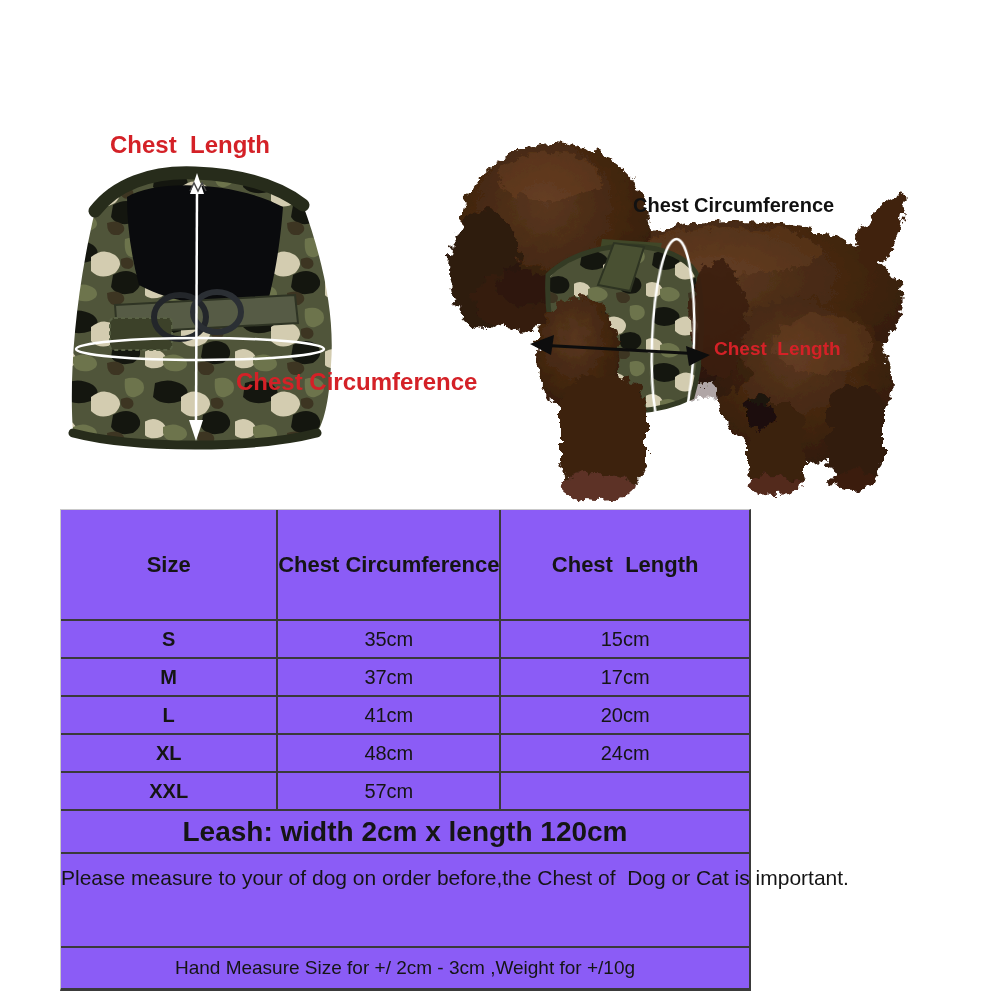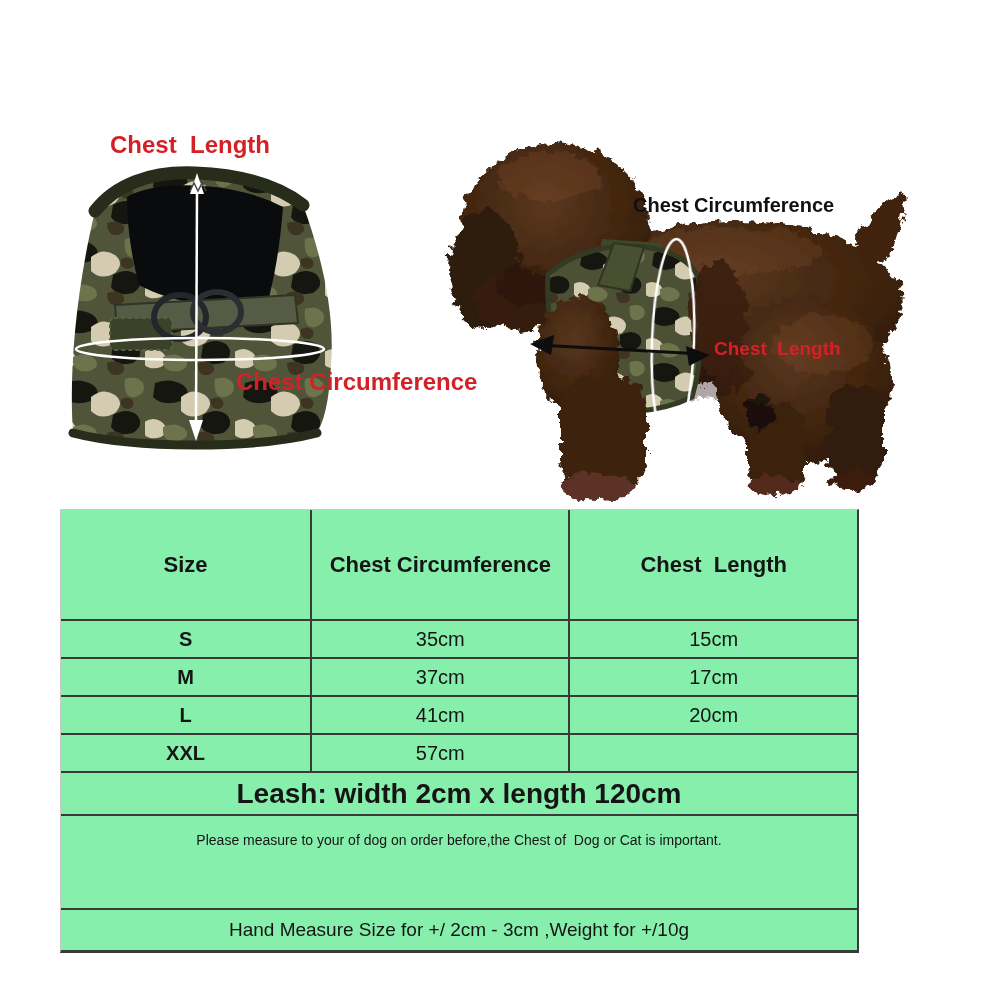--- a/index.html
+++ b/index.html
@@ -7,36 +7,36 @@
     position:relative;width:1000px;height:1000px;background:#fff;overflow:hidden;
     font-family:"Liberation Sans","DejaVu Sans",sans-serif;color:#151515;border-radius:20px;
   }
   .abs{position:absolute;}
   .lbl{white-space:pre;font-weight:bold;line-height:1;}
   .lbl.red{color:#d42127;}
   .lbl.blk{color:#111111;}
 
   
   .size-table{
-    position:absolute;left:60px;top:509px;width:799px;background:#86efac;
+    position:absolute;left:60px;top:509px;width:691px;background:#8b5cf6;
     border-top:1px solid #c9c9c9;border-left:1px solid #c9c9c9;
     border-right:2px solid #3a3a3a;border-bottom:3px solid #3a3a3a;
     box-sizing:border-box;
   }
   .trow{display:flex;align-items:stretch;}
   .trow + .trow{border-top:2px solid #3a3a3a;}
   .cell{display:flex;align-items:center;justify-content:center;white-space:pre;box-sizing:border-box;}
   .col1{width:31.3%;}
   .col2{width:32.7%;border-left:2px solid #3a3a3a;border-right:2px solid #3a3a3a;}
   .col3{flex:1;}
   .hrow{height:109px;font-weight:bold;font-size:22px;}
   .drow{height:36px;font-size:20px;}
   .drow .col1{font-weight:bold;}
   .leashrow{height:41px;font-weight:bold;font-size:28px;}
-  .noterow1{height:47px;font-size:14px;}
+  .noterow1{height:47px;font-size:21px;}
   .noterow2{height:40px;font-size:19px;margin-top:45px;}
   .fullcell{flex:1;display:flex;align-items:center;justify-content:center;white-space:pre;}
 </style>
 </head>
 <body>
 
 <div class="stage">
 
   <svg class="abs" style="left:55px;top:165px;" width="300" height="295" viewBox="0 0 300 295">
     <defs>
@@ -167,20 +167,25 @@
       <div class="cell col2">37cm</div>
       <div class="cell col3">17cm</div>
     </div>
 
     <div class="trow drow">
       <div class="cell col1">L</div>
       <div class="cell col2">41cm</div>
       <div class="cell col3">20cm</div>
     </div>
 
+    <div class="trow drow">
+      <div class="cell col1">XL</div>
+      <div class="cell col2">48cm</div>
+      <div class="cell col3">24cm</div>
+    </div>
 
     <div class="trow drow">
       <div class="cell col1">XXL</div>
       <div class="cell col2">57cm</div>
     </div>
 
     <div class="trow leashrow">
       <div class="fullcell">Leash: width 2cm x length 120cm</div>
     </div>
 

